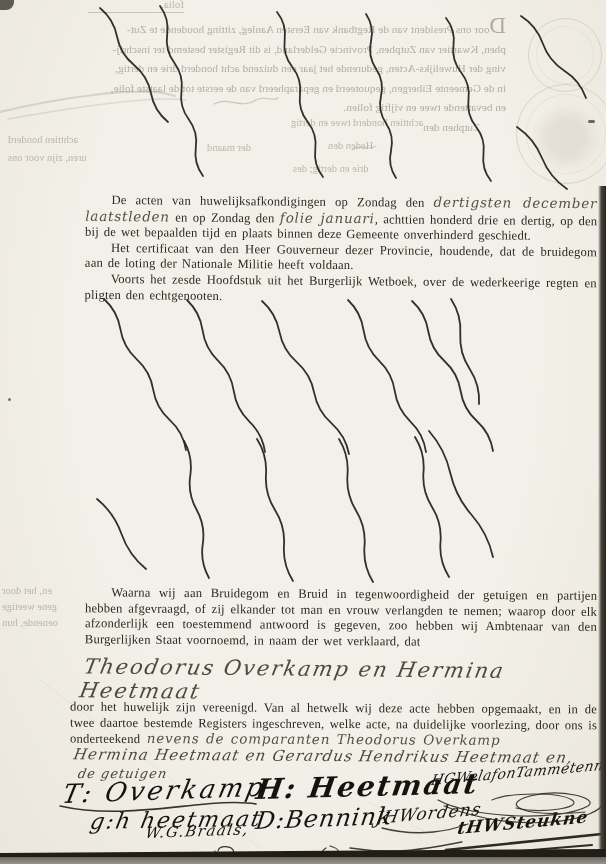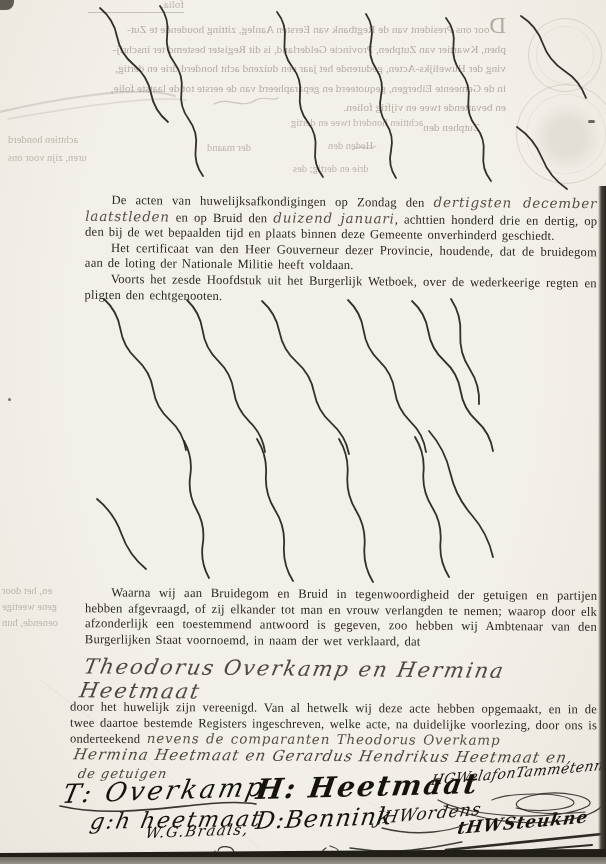--- a/index.html
+++ b/index.html
@@ -56,21 +56,21 @@
   <div class="bleedfrag" style="left:2px;top:617px;">oenende, hun</div>
 
   <div class="stamp" style="left:528px;top:18px;width:72px;height:72px;border:1px solid rgba(150,143,128,.55);">
     <div class="inner" style="left:7px;top:7px;width:56px;height:56px;border:1px dotted rgba(150,143,128,.5);"></div>
   </div>
   <div class="stamp" style="left:516px;top:84px;width:98px;height:98px;border:1.5px solid rgba(152,138,118,.55);">
     <div class="inner" style="left:9px;top:9px;width:78px;height:78px;border:1px dotted rgba(152,138,118,.5);background:radial-gradient(circle at 50% 55%, rgba(140,125,105,.25) 0 30%, transparent 60%);"></div>
   </div>
 
   <div class="print" style="position:absolute;left:85px;top:194px;width:512px;transform:rotate(.5deg);">
-    <p><span>De acten van huwelijksafkondigingen op Zondag den </span><span class="hand-inline">dertigsten december laatstleden</span><span> en op Bruid den </span><span class="hand-inline">duizend januari</span><span>, achttien honderd drie en dertig, op den bij de wet bepaalden tijd en plaats binnen deze Gemeente onverhinderd geschiedt.</span></p>
+    <p><span>De acten van huwelijksafkondigingen op Zondag den </span><span class="hand-inline">dertigsten december laatstleden</span><span> en op Zondag den </span><span class="hand-inline">folie januari</span><span>, achttien honderd drie en dertig, op den bij de wet bepaalden tijd en plaats binnen deze Gemeente onverhinderd geschiedt.</span></p>
     <p>Het certificaat van den Heer Gouverneur dezer Provincie, houdende, dat de bruidegom aan de loting der Nationale Militie heeft voldaan.</p>
     <p>Voorts het zesde Hoofdstuk uit het Burgerlijk Wetboek, over de wederkeerige regten en pligten den echtgenooten.</p>
   </div>
 
   <div class="print" style="position:absolute;left:85px;top:587px;width:512px;transform:rotate(.4deg);">
     <p>Waarna wij aan Bruidegom en Bruid in tegenwoordigheid der getuigen en partijen hebben afgevraagd, of zij elkander tot man en vrouw verlangden te nemen; waarop door elk afzonderlijk een toestemmend antwoord is gegeven, zoo hebben wij Ambtenaar van den Burgerlijken Staat voornoemd, in naam der wet verklaard, dat</p>
   </div>
 
   <div class="hand" style="position:absolute;left:82px;top:657px;width:500px;font-size:21px;letter-spacing:2px;
               transform:rotate(.6deg) skewX(-10deg);color:#4e4840;">Theodorus Overkamp en Hermina Heetmaat</div>

